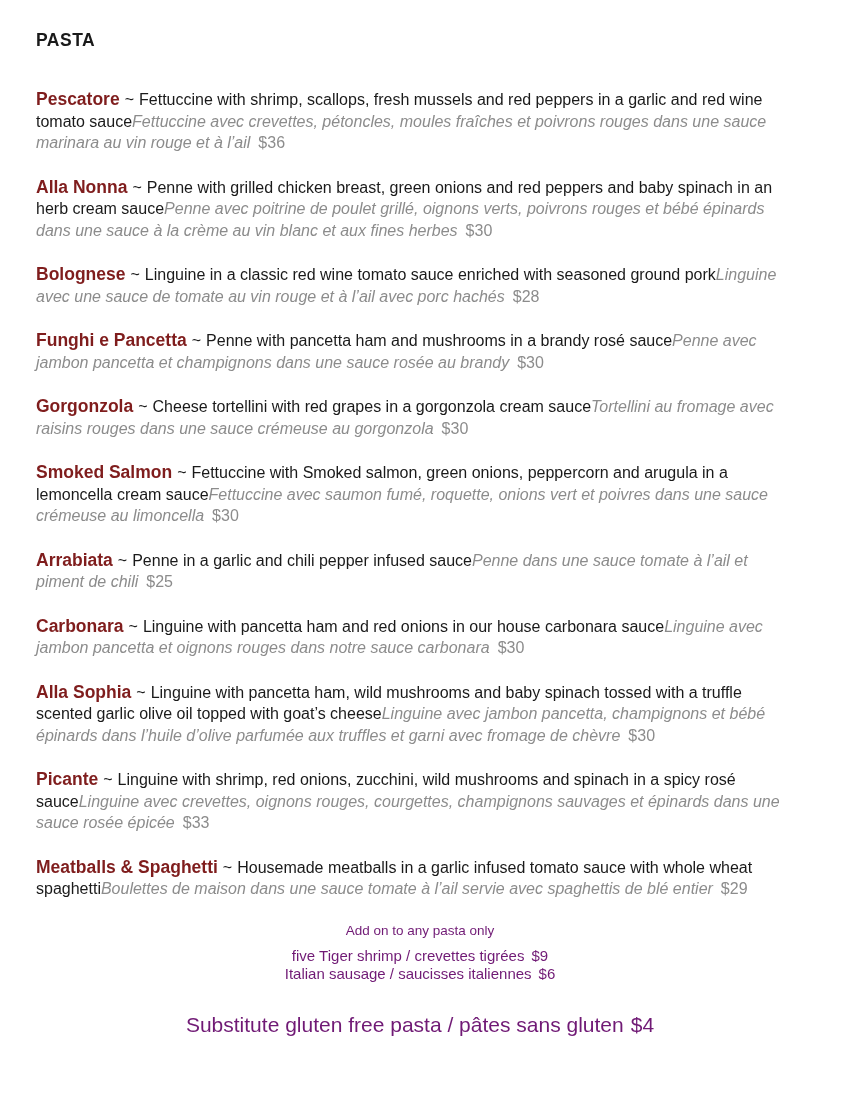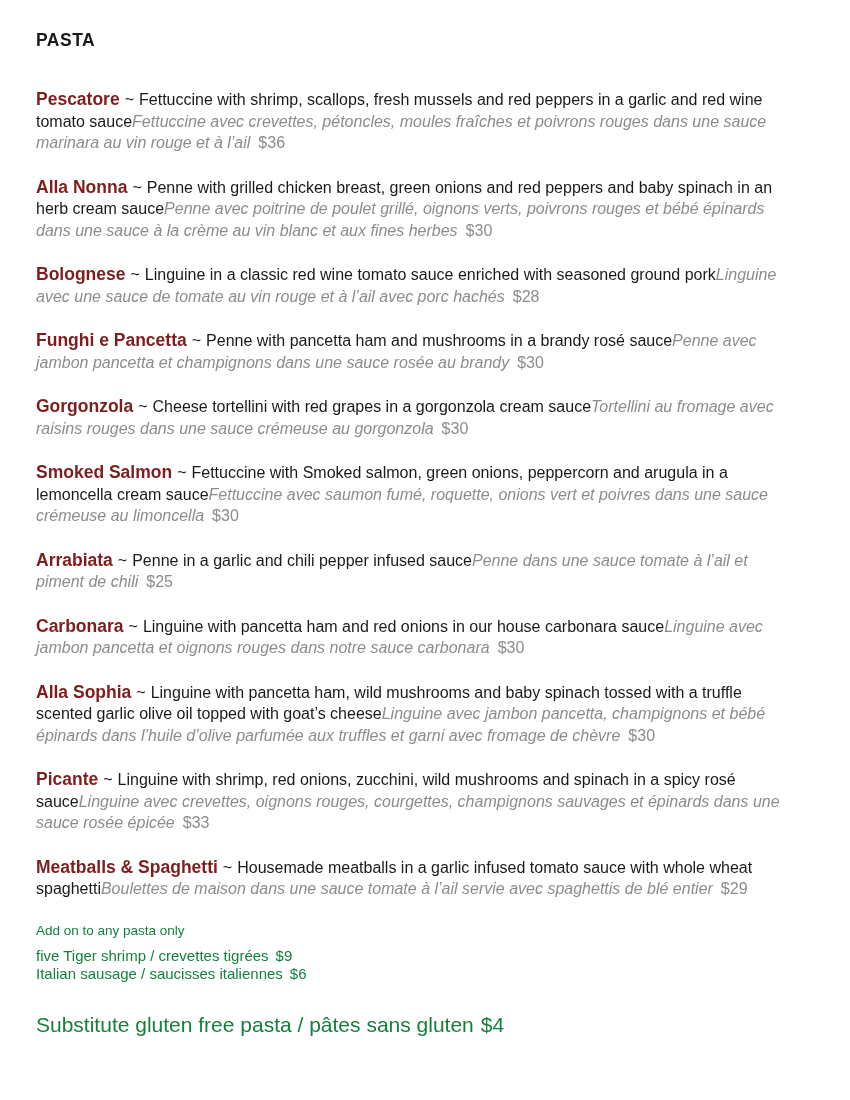--- a/index.html
+++ b/index.html
@@ -50,22 +50,22 @@
     font-style: italic;
     color: #8c8c8c;
   }
   .item .price {
     color: #8c8c8c;
     margin-left: 8px;
     text-align: right;
   }
   .footer {
     margin-top: 12px;
-    text-align: left;
-    color: #15803d;
+    text-align: center;
+    color: #701a75;
   }
   .addon-title {
     font-size: 13.5px;
     margin: 0 0 9px 0;
   }
   .addon-line {
     font-size: 15px;
     line-height: 18.5px;
     margin: 0;
   }

